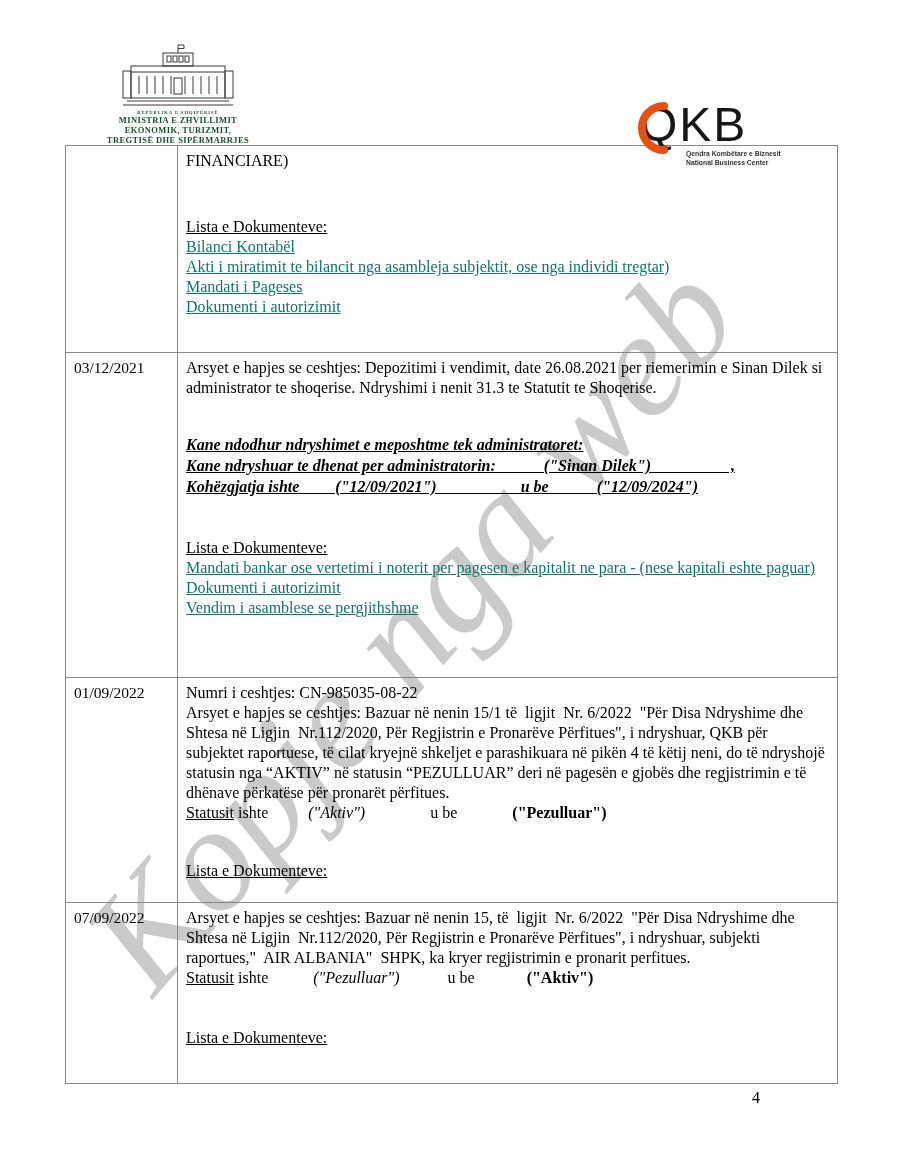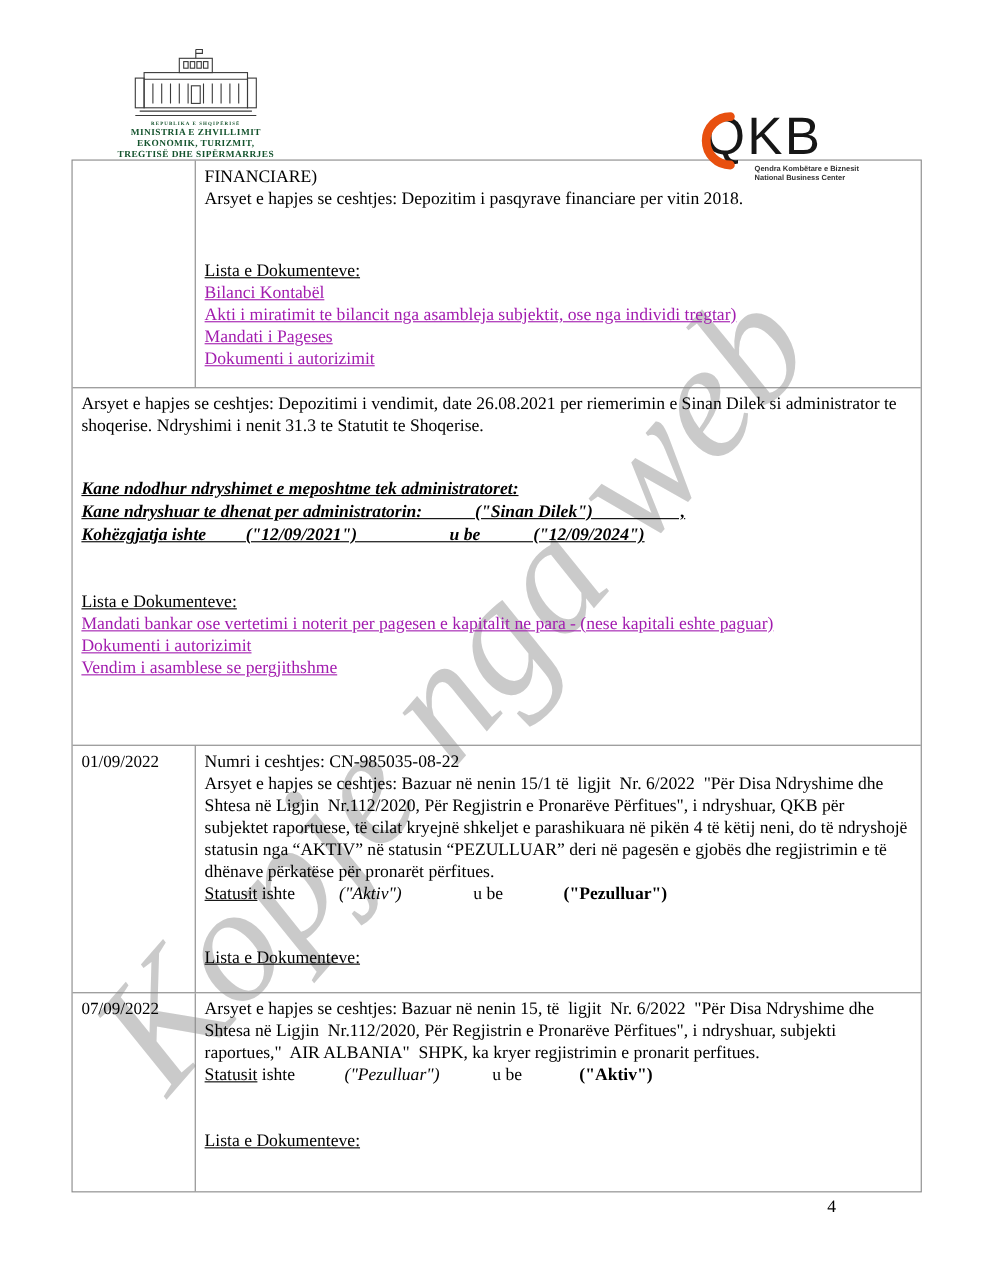--- a/index.html
+++ b/index.html
@@ -48,21 +48,21 @@
   .c-body{
     flex:1;box-sizing:border-box;padding:5px 10px 0 8px;
     font-size:16px;line-height:20px;
   }
   .row-1{height:207px;}
   .row-2{height:325px;}
   .row-3{height:225px;}
   .row-4{height:180px;}
 
   .docs-label{text-decoration:underline;display:inline-block;}
-  .doc-link{color:#a21caf;text-decoration:underline;display:block;cursor:pointer;}
+  .doc-link{color:#0f766e;text-decoration:underline;display:block;cursor:pointer;}
   .m-docs1{margin-top:46px;}
   .m-docs2{margin-top:41px;}
   .m-docs3{margin-top:38px;}
   .m-docs4{margin-top:40px;}
 
   .changes{margin-top:36px;font-weight:bold;font-style:italic;line-height:21px;}
   .change-line{text-decoration:underline;display:inline;}
   .changes div{margin:0;}
 
   .status-line{line-height:20px;}
@@ -122,30 +122,30 @@
     <div class="qkb-sub">Qendra Kombëtare e Biznesit</div>
     <div class="qkb-sub">National Business Center</div>
   </div>
 
   <div class="doc-table">
 
     <div class="t-row row-1">
       <div class="c-date"></div>
       <div class="c-body">
         <div class="pre">FINANCIARE)</div>
-        <div class="pre">Arsyet e hapjes se ceshtjes: Depozitim i pasqyrave financiare per vitin 2018.</div>
         <div class="m-docs1"><span class="docs-label">Lista e Dokumenteve:</span></div>
         <a class="doc-link">Bilanci Kontabël</a>
         <a class="doc-link">Akti i miratimit te bilancit nga asambleja subjektit, ose nga individi tregtar)</a>
         <a class="doc-link">Mandati i Pageses</a>
         <a class="doc-link">Dokumenti i autorizimit</a>
       </div>
     </div>
 
     <div class="t-row row-2">
+      <div class="c-date">03/12/2021</div>
       <div class="c-body">
         <div class="pre">Arsyet e hapjes se ceshtjes: Depozitimi i vendimit, date 26.08.2021 per riemerimin e Sinan Dilek si administrator te shoqerise. Ndryshimi i nenit 31.3 te Statutit te Shoqerise.</div>
         <div class="changes">
           <div><span class="change-line pre">Kane ndodhur ndryshimet e meposhtme tek administratoret:</span></div>
           <div><span class="change-line pre">Kane ndryshuar te dhenat per administratorin:            ("Sinan Dilek")                    ,</span></div>
           <div><span class="change-line pre">Kohëzgjatja ishte         ("12/09/2021")                     u be            ("12/09/2024")</span></div>
         </div>
         <div class="m-docs2"><span class="docs-label">Lista e Dokumenteve:</span></div>
         <a class="doc-link">Mandati bankar ose vertetimi i noterit per pagesen e kapitalit ne para - (nese kapitali eshte paguar)</a>
         <a class="doc-link">Dokumenti i autorizimit</a>

